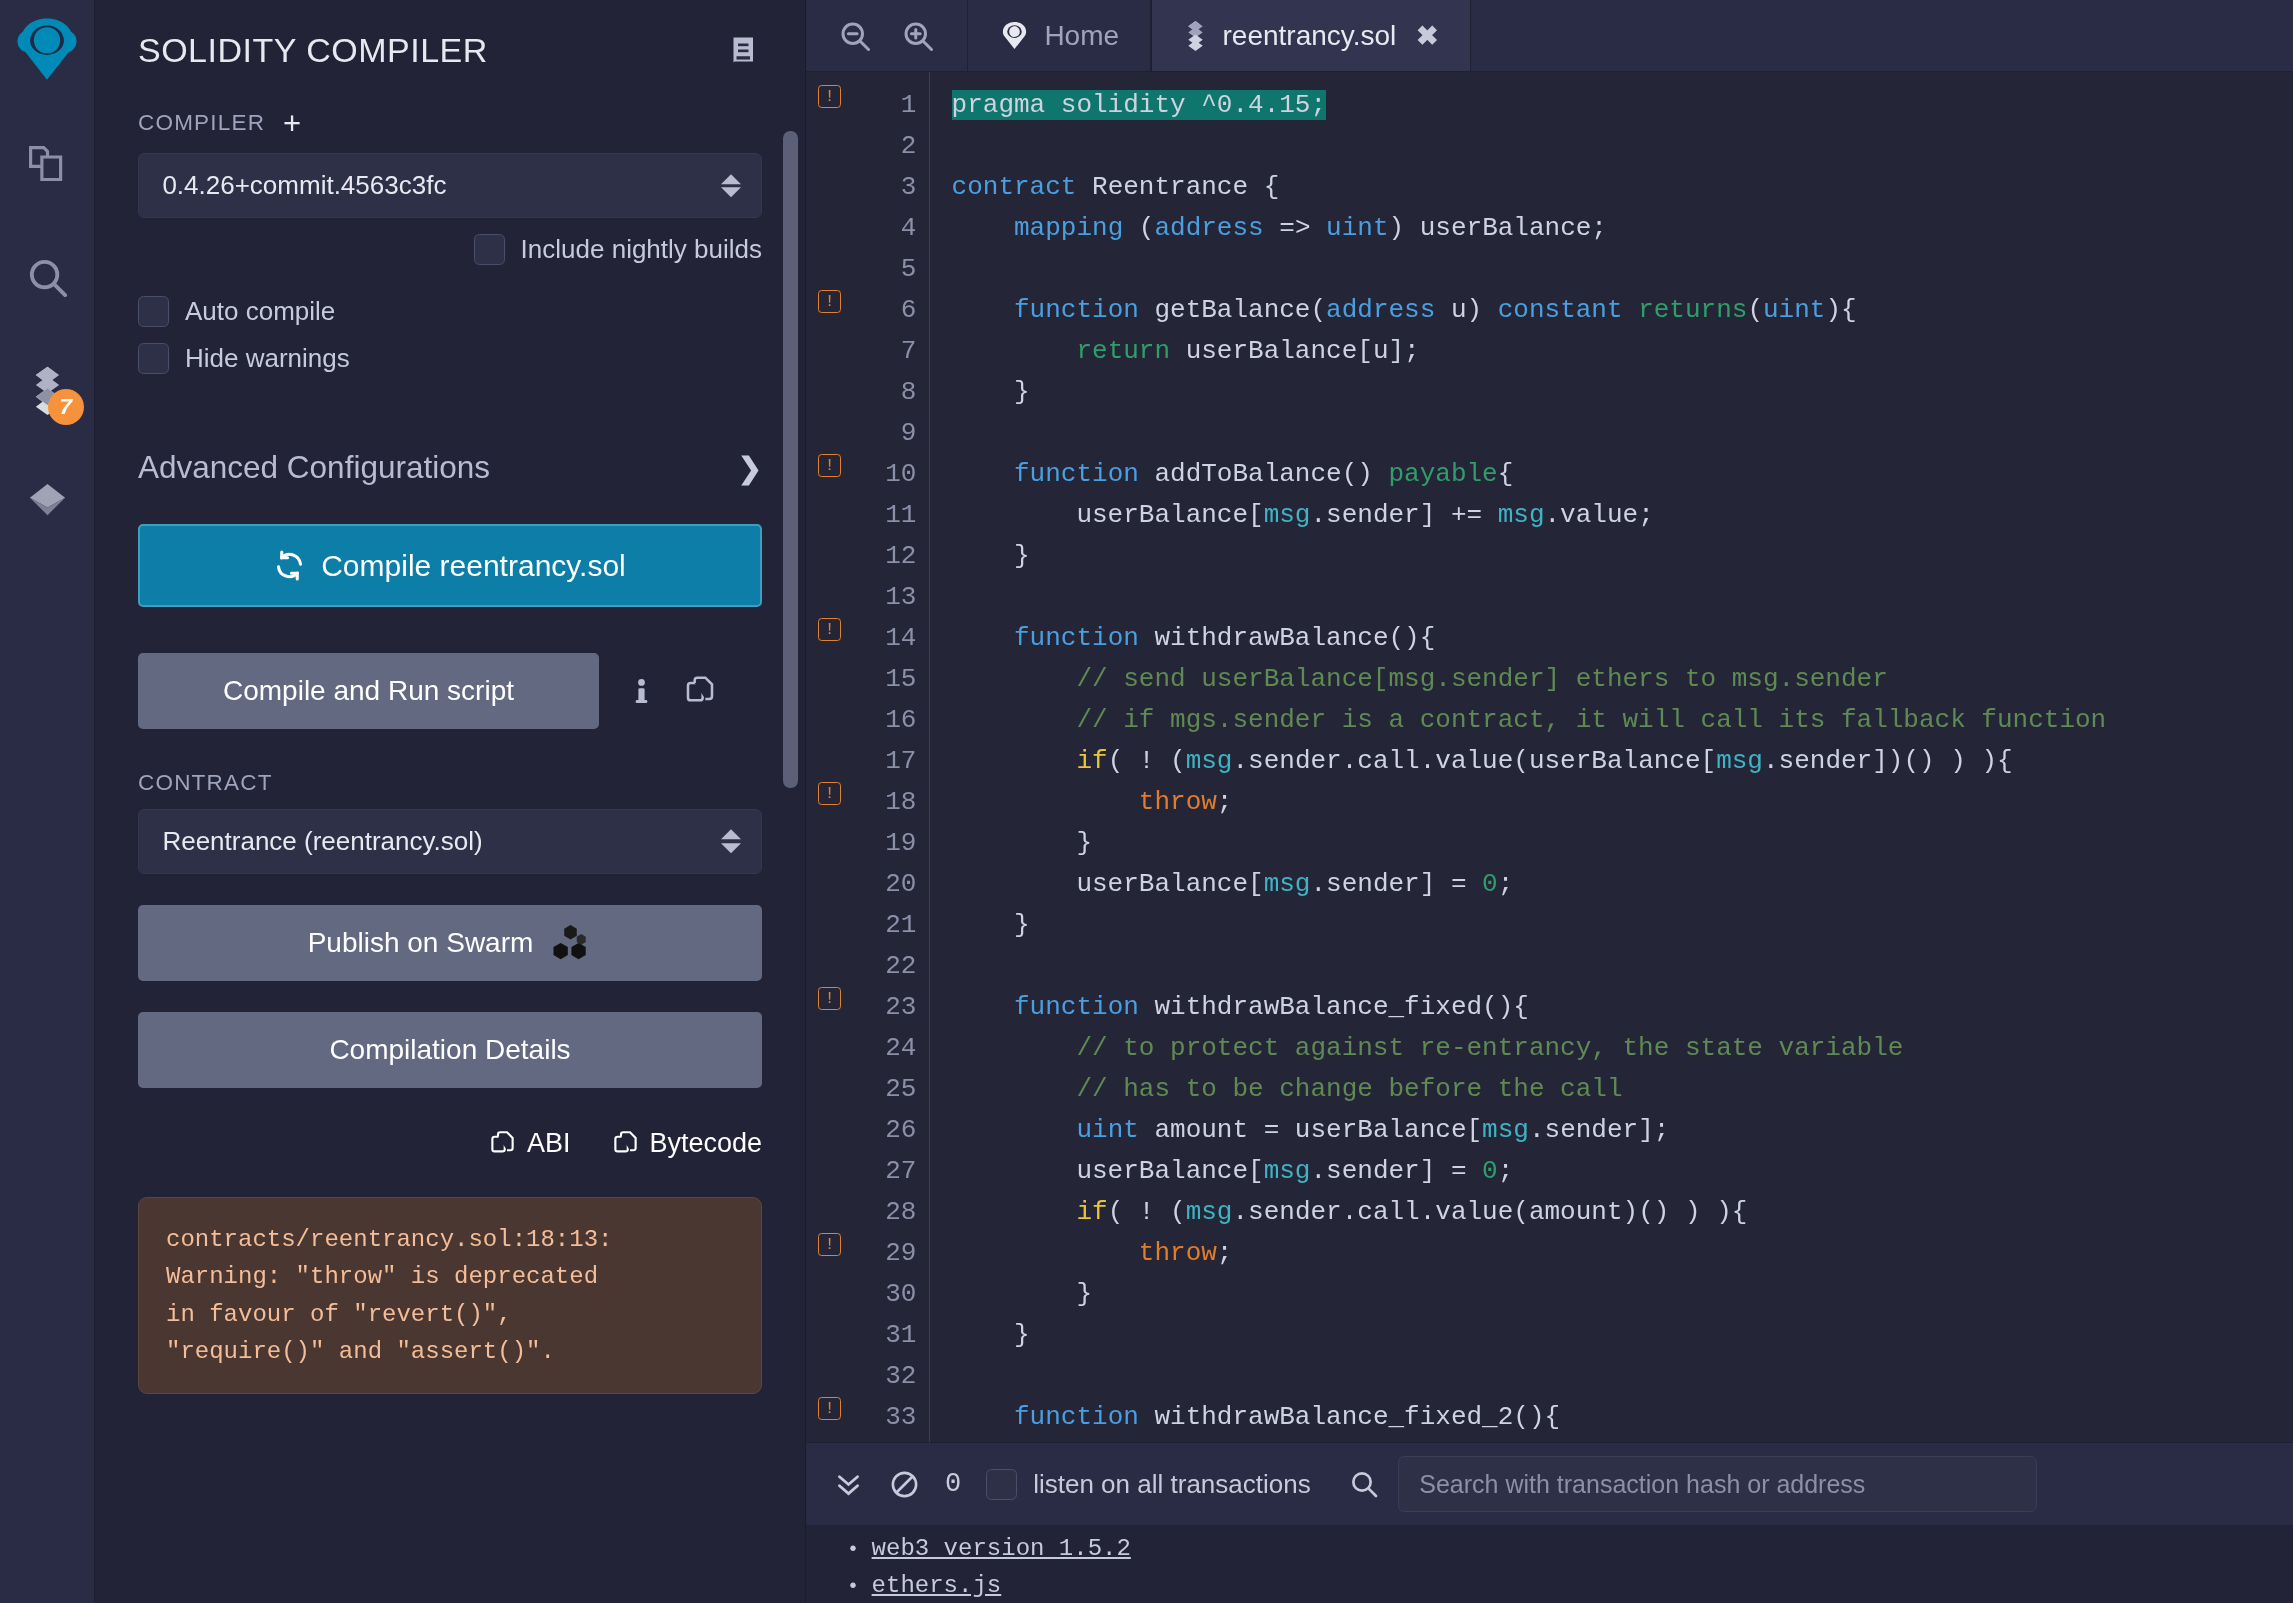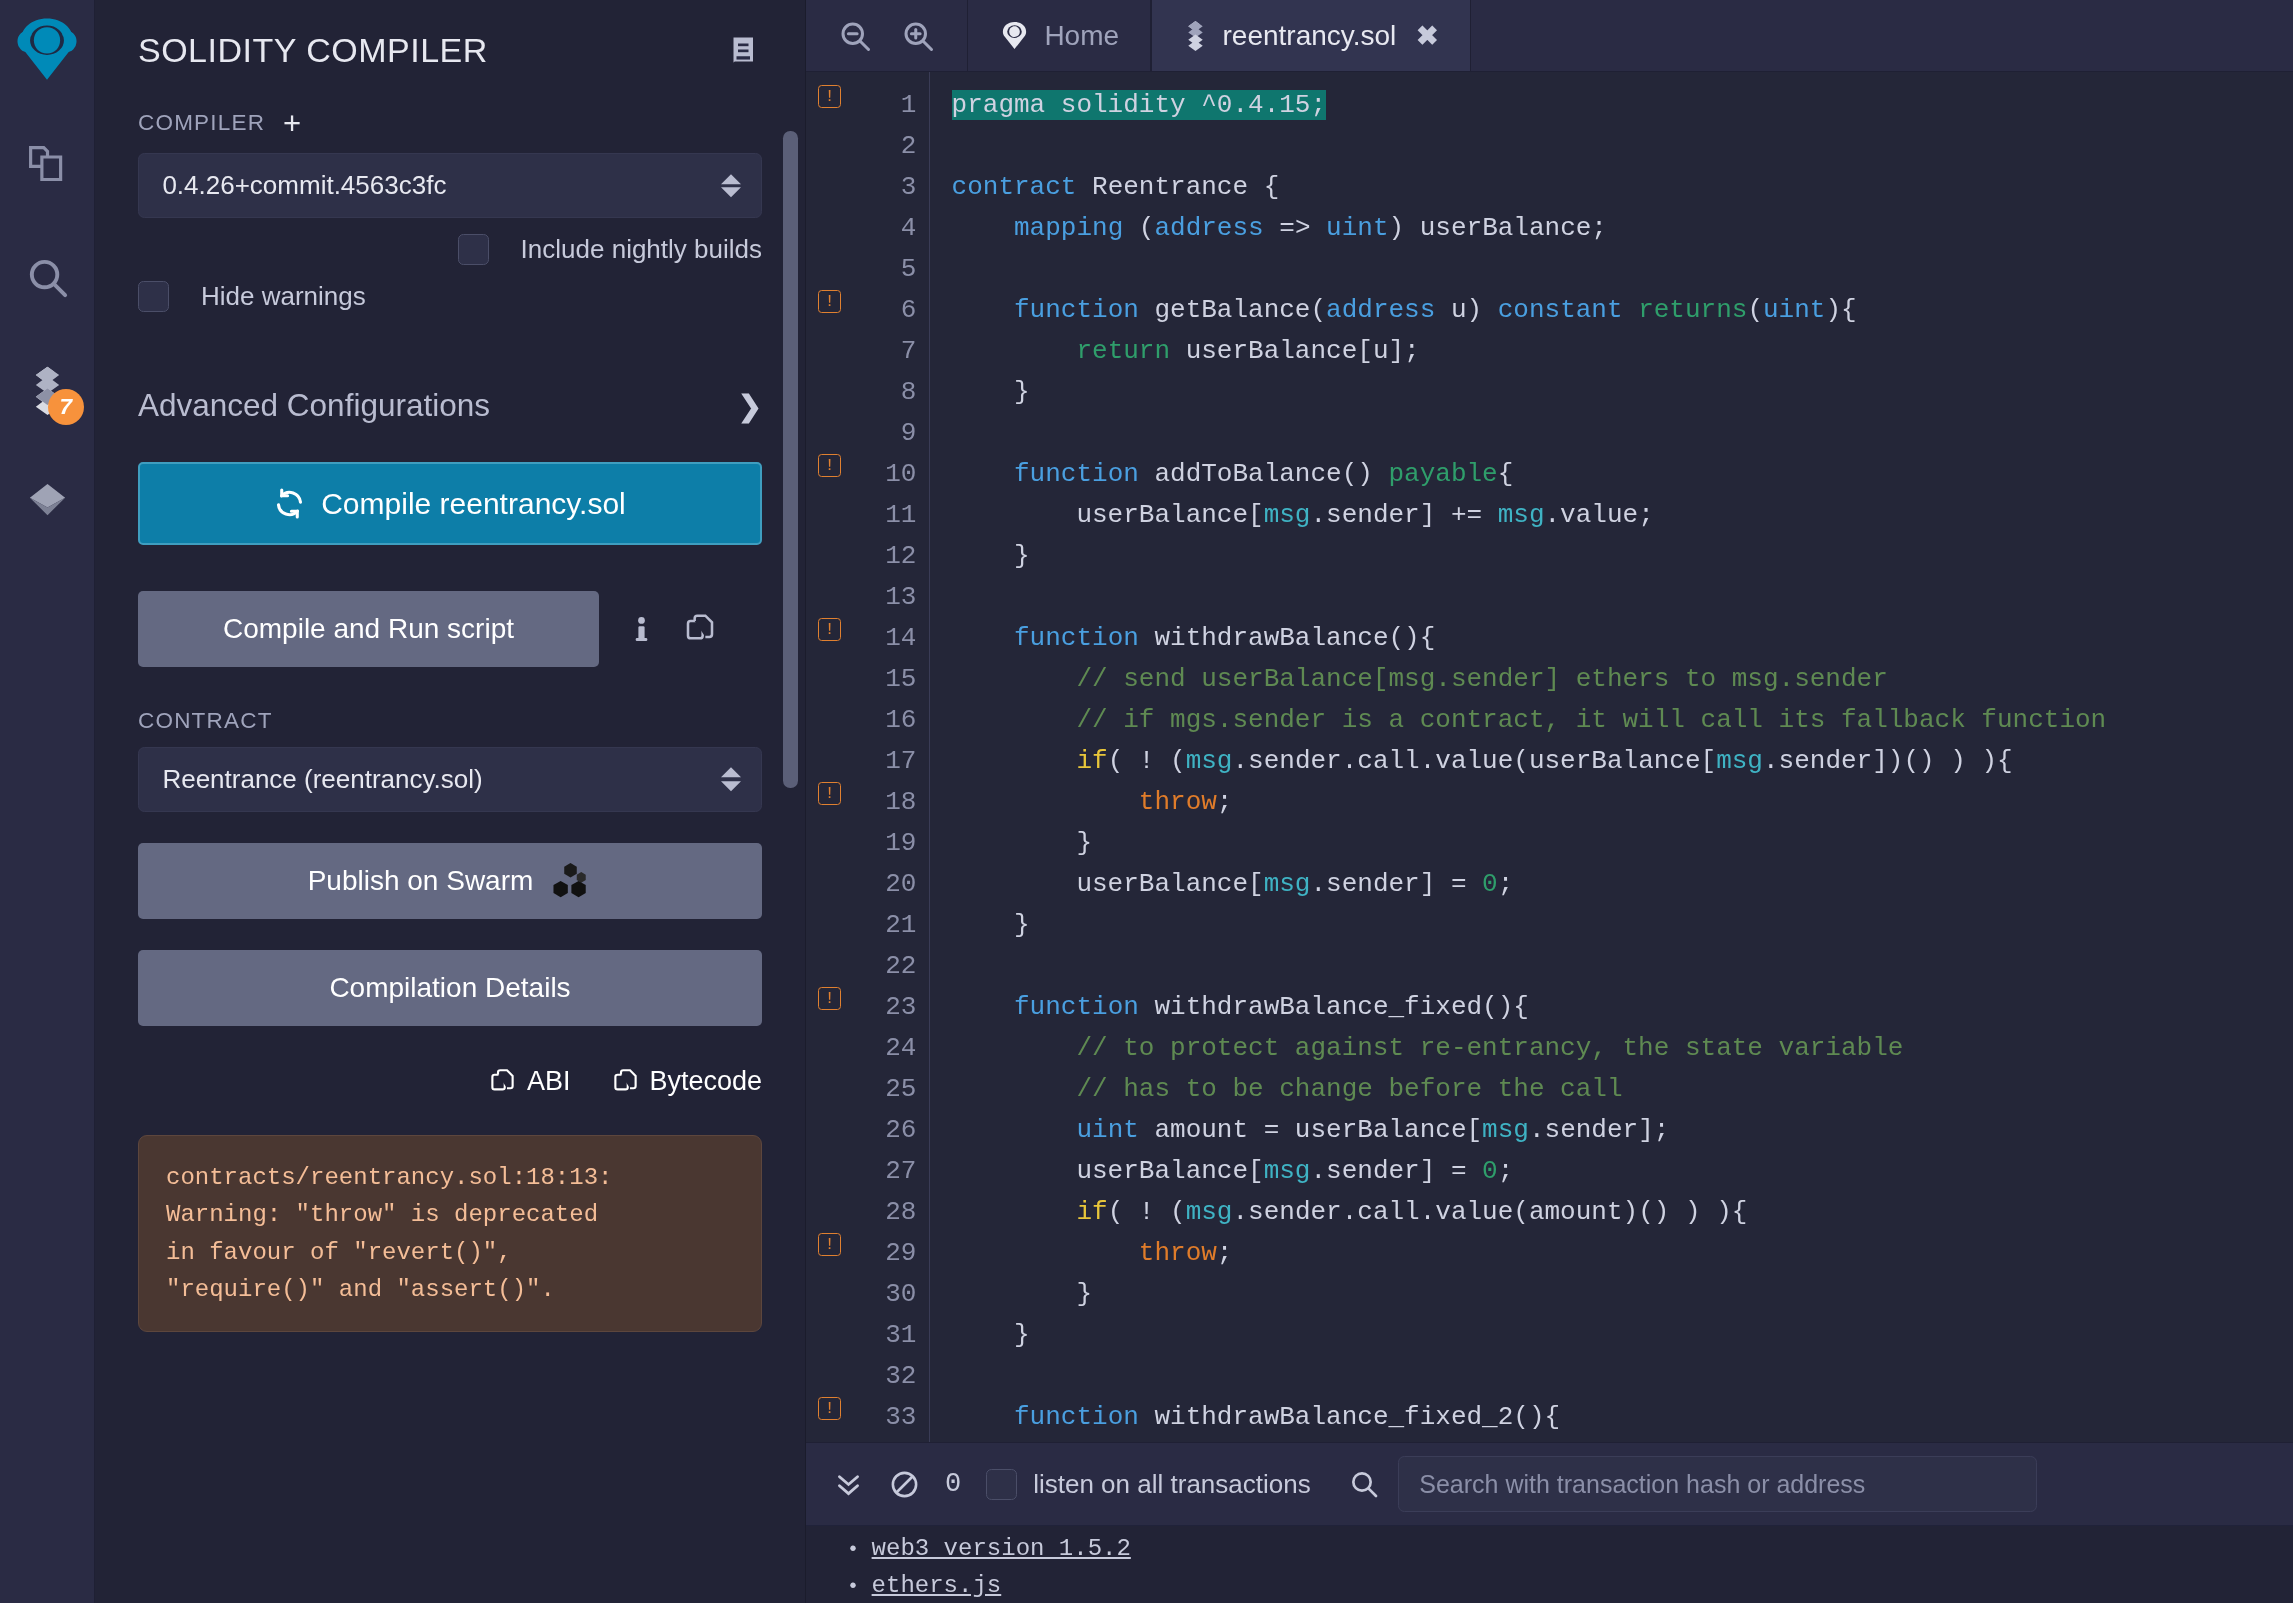--- a/index.html
+++ b/index.html
@@ -74,21 +74,21 @@
     display:flex; flex-direction: column; gap: 3.6px; align-items:center;
   }
   .spinner i {
     display:block; width: 0; height: 0;
     border-left: 10px solid transparent; border-right: 10px solid transparent;
   }
   .spinner i.up { border-bottom: 10.8px solid #b9bcd0; }
   .spinner i.dn { border-top: 10.8px solid #b9bcd0; }
 
   .chk-row {
-    display: flex; align-items: flex-start; gap: 32px;
+    display: flex; align-items: flex-start; gap: 16px;
     color: #c7cadb; font-size: 26px; margin-top: 16px;
     cursor: pointer;
   }
   .chk-row.right { justify-content: flex-end; }
   .chkbox {
     width: 31px; height: 31px; flex: 0 0 31px;
     border: 0.9px solid #4b4e68; border-radius: 5.4px;
     background: #2e3048;
   }
 
@@ -306,20 +306,24 @@
             <i class="up"></i>
             <i class="dn"></i>
           </span>
       </div>
 
       <div class="chk-row right">
         <span class="chkbox"></span>
         <span>Include nightly builds</span>
       </div>
 
+      <div class="chk-row" style="margin-top:31px">
+        <span class="chkbox"></span>
+        <span>Auto compile</span>
+      </div>
 
       <div class="chk-row">
         <span class="chkbox"></span>
         <span>Hide warnings</span>
       </div>
 
       <div class="adv-row">
         <span class="adv-title">Advanced Configurations</span>
         <span class="chev">❯</span>
       </div>

